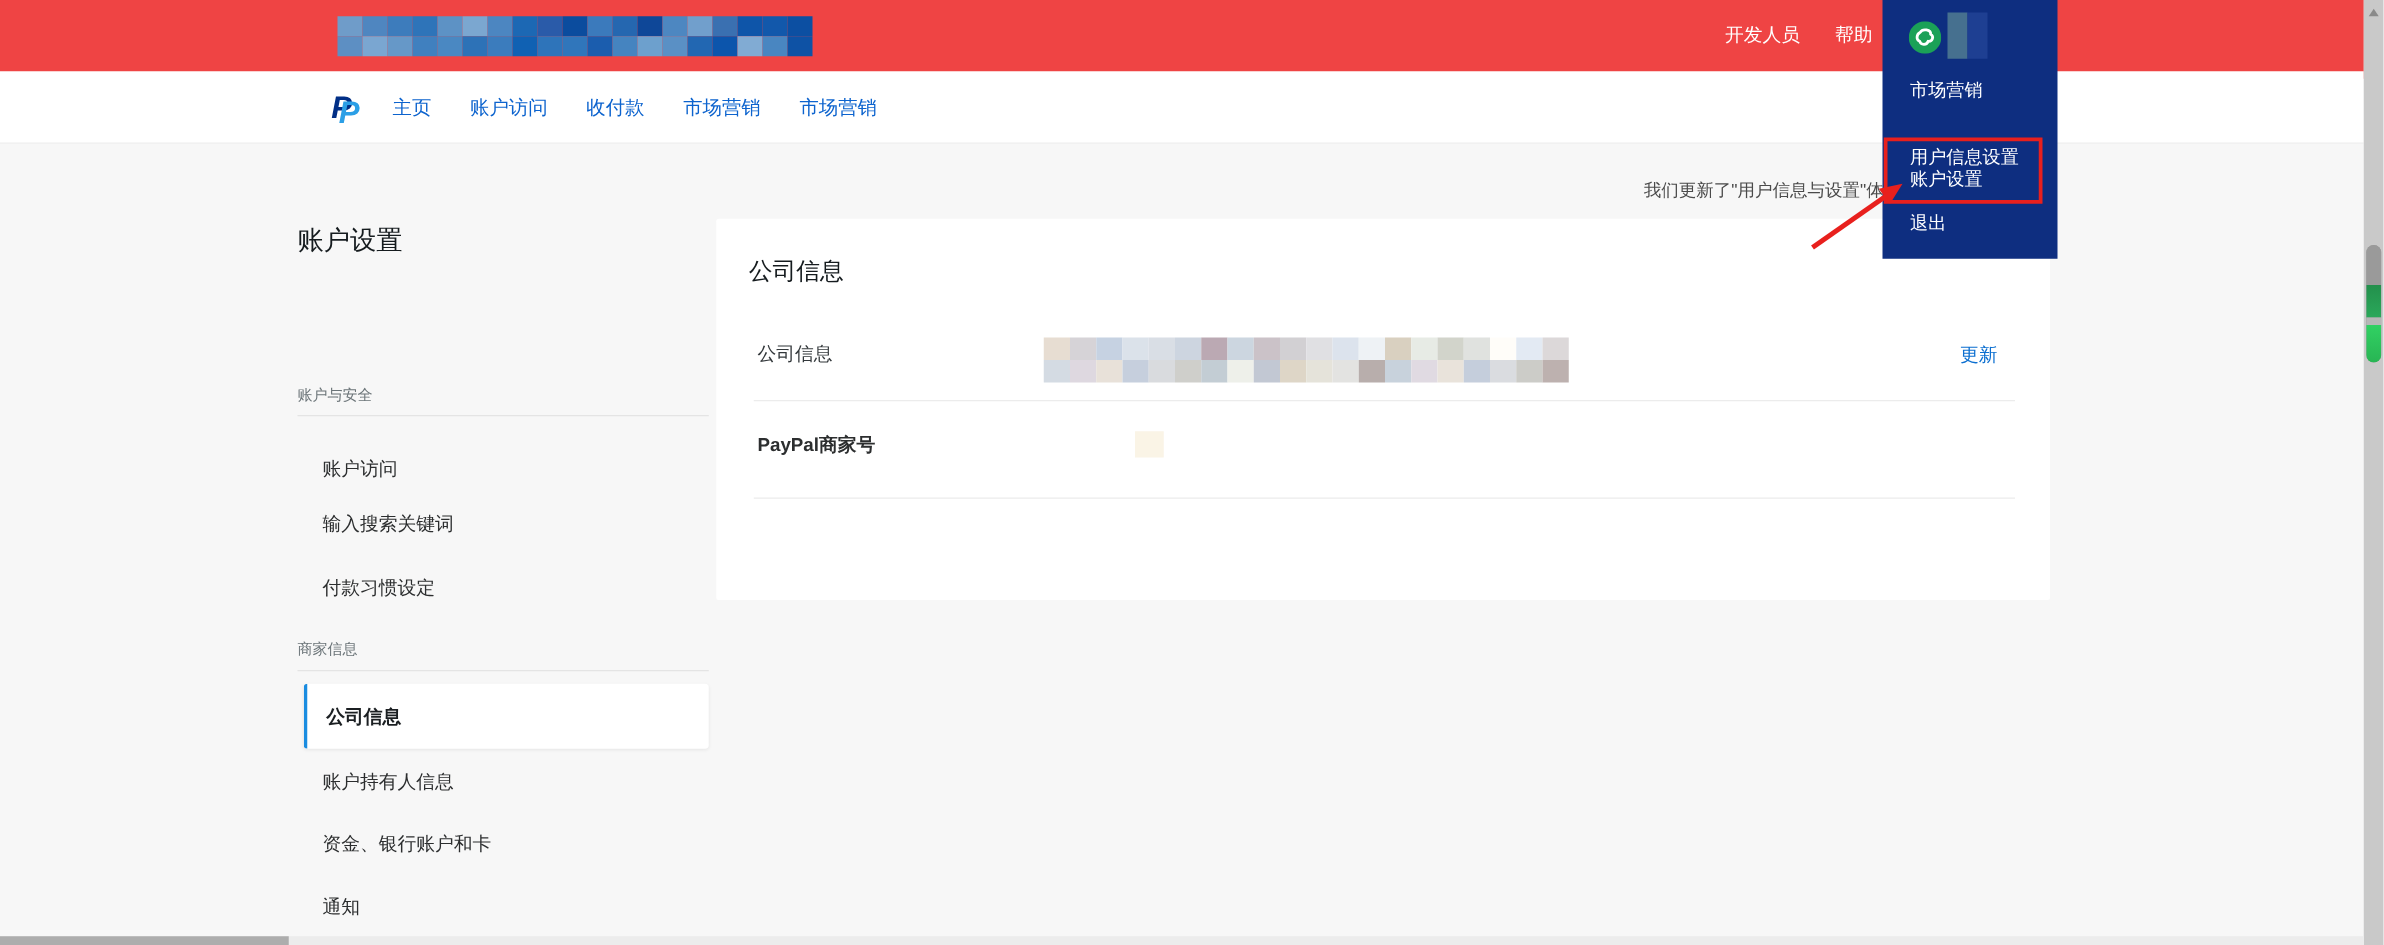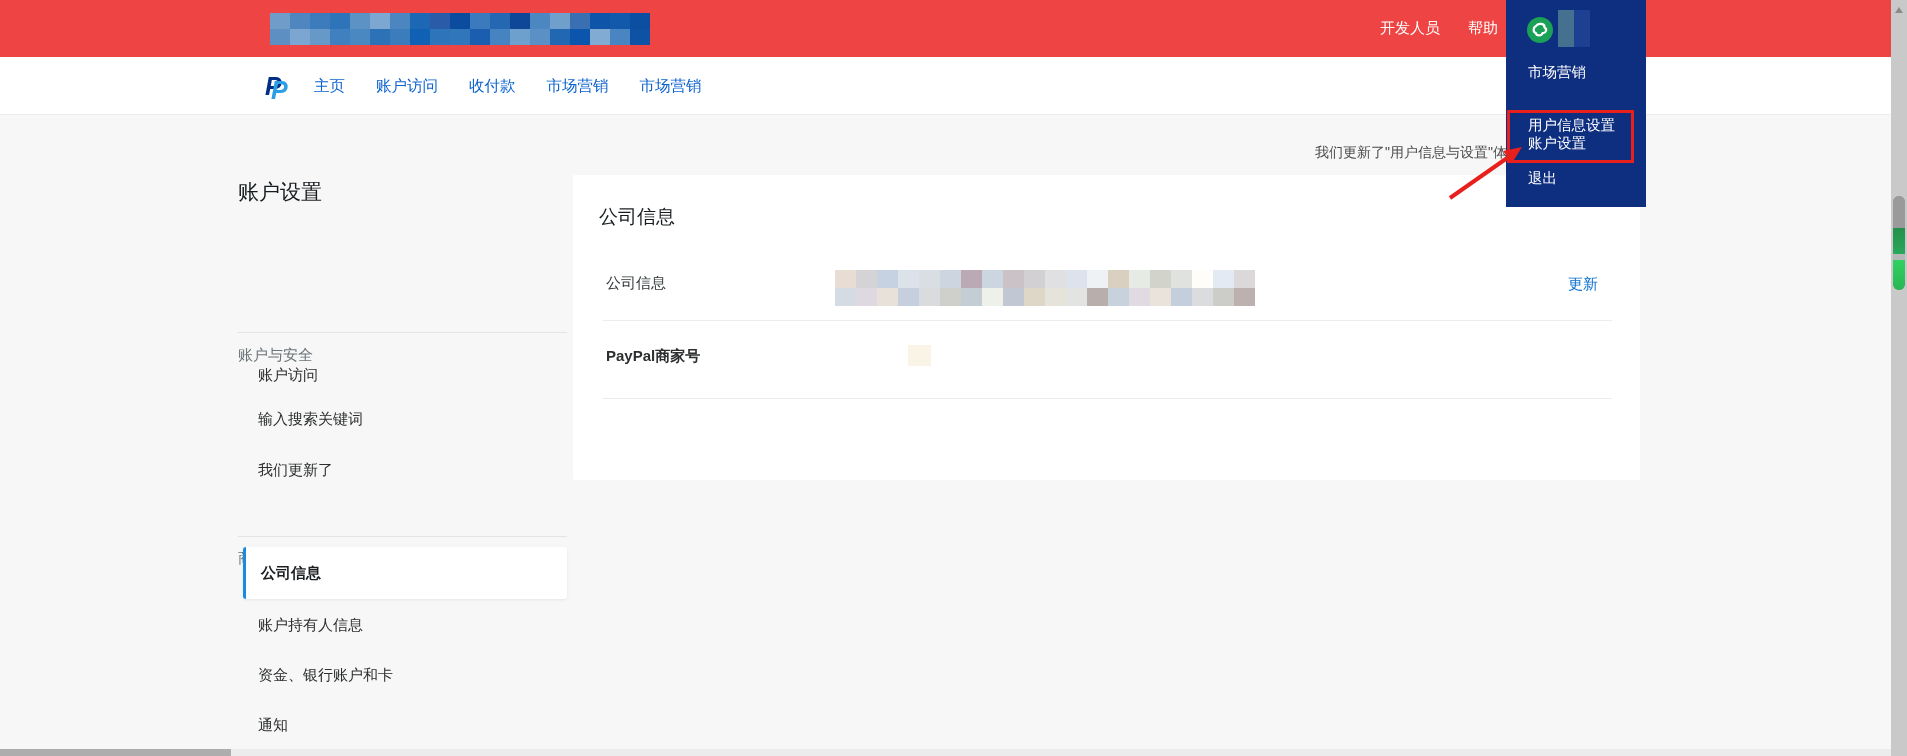--- a/index.html
+++ b/index.html
@@ -30,21 +30,21 @@
   
   .notification { position:absolute; left:1315px; top:144px; width:191px; height:20px; overflow:hidden; white-space:nowrap; color:#4a4a4a; font-size:14px; }
 
   
   .sb-title { position:absolute; left:238px; top:178px; font-size:21px; color:#151b1e; }
   .sb-search { position:absolute; left:238px; top:228px; width:329px; height:58px; background:#fff; border:1px solid #9aa0a3; border-radius:9px; }
   .sb-search-icon { position:absolute; left:26px; top:19px; }
   .sb-search-input { position:absolute; left:56px; top:14px; width:200px; height:28px; border:none; outline:none; font-size:16px; color:#333; background:transparent; font-family:inherit; }
   .sb-search-input::placeholder { color:#6c7378; opacity:1; }
   .sb-clear-btn { position:absolute; right:18px; top:18px; width:21px; height:21px; border-radius:50%; background:#3b3f42; color:#fff; font-size:10px; line-height:21px; text-align:center; cursor:pointer; }
-  .sb-section-label { position:absolute; left:238px; font-size:15px; color:#6b7478;margin-top:38px; }
+  .sb-section-label { position:absolute; left:238px; font-size:12px; color:#6b7478; }
   .sb-divider { position:absolute; left:238px; width:329px; height:1px; background:#e4e4e4; }
   .sb-item { position:absolute; left:258px; font-size:15px; color:#2c2e2f; cursor:pointer; white-space:nowrap; }
   .sb-selected { position:absolute; left:243px; top:547px; width:324px; height:52px; background:#ffffff; border-radius:3px; border-left:3px solid #1a8ce0; box-shadow:0 1px 3px rgba(0,0,0,0.07); cursor:pointer; }
   .sb-selected .label { position:absolute; left:15px; top:17px; font-size:15px; font-weight:bold; color:#1b1f22; }
 
   
   .card { position:absolute; left:573px; top:175px; width:1067px; height:305px; background:#ffffff; border-radius:2px; }
   .card-title { position:absolute; left:26px; top:29px; font-size:19px; color:#151b1e; }
   .row1-label { position:absolute; left:33px; top:99px; font-size:15px; color:#33383b; }
   .company-mosaic { position:absolute; left:262px; top:95px; }
@@ -147,21 +147,21 @@
   </div>
 
   <div class="notification">我们更新了"用户信息与设置"体验</div>
 
   <div class="sb-title">账户设置</div>
 
   <div class="sb-section-label" style="top:308px">账户与安全</div>
   <div class="sb-divider" style="top:332px"></div>
   <div class="sb-item" style="top:366px">账户访问</div>
   <div class="sb-item" style="top:410px">输入搜索关键词</div>
-  <div class="sb-item" style="top:461px">我们更新了</div>
+  <div class="sb-item" style="top:461px">付款习惯设定</div>
 
   <div class="sb-section-label" style="top:511px">商家信息</div>
   <div class="sb-divider" style="top:536px"></div>
   <div class="sb-selected">
     <span class="label">公司信息</span>
   </div>
   <div class="sb-item" style="top:616px">账户持有人信息</div>
   <div class="sb-item" style="top:666px">资金、银行账户和卡</div>
   <div class="sb-item" style="top:716px">通知</div>
 

